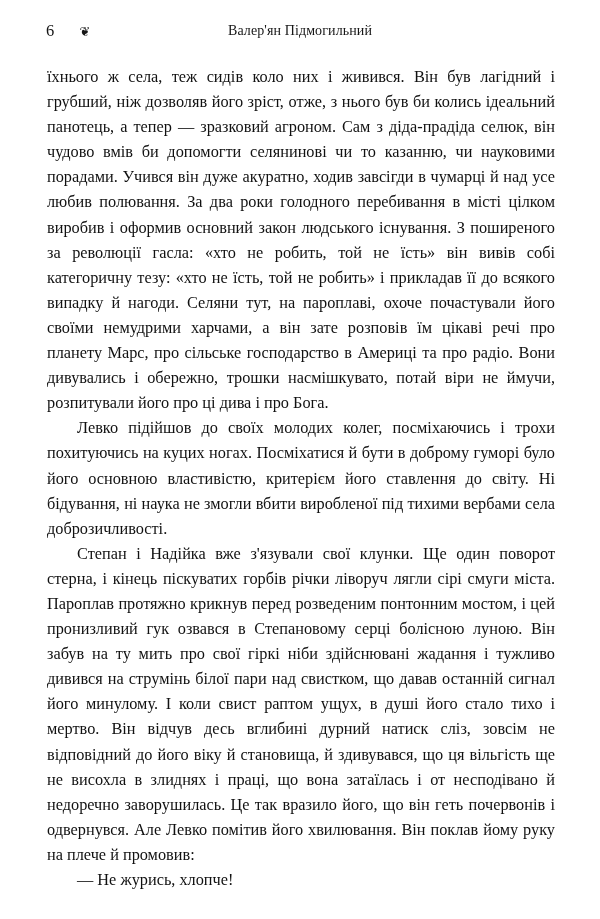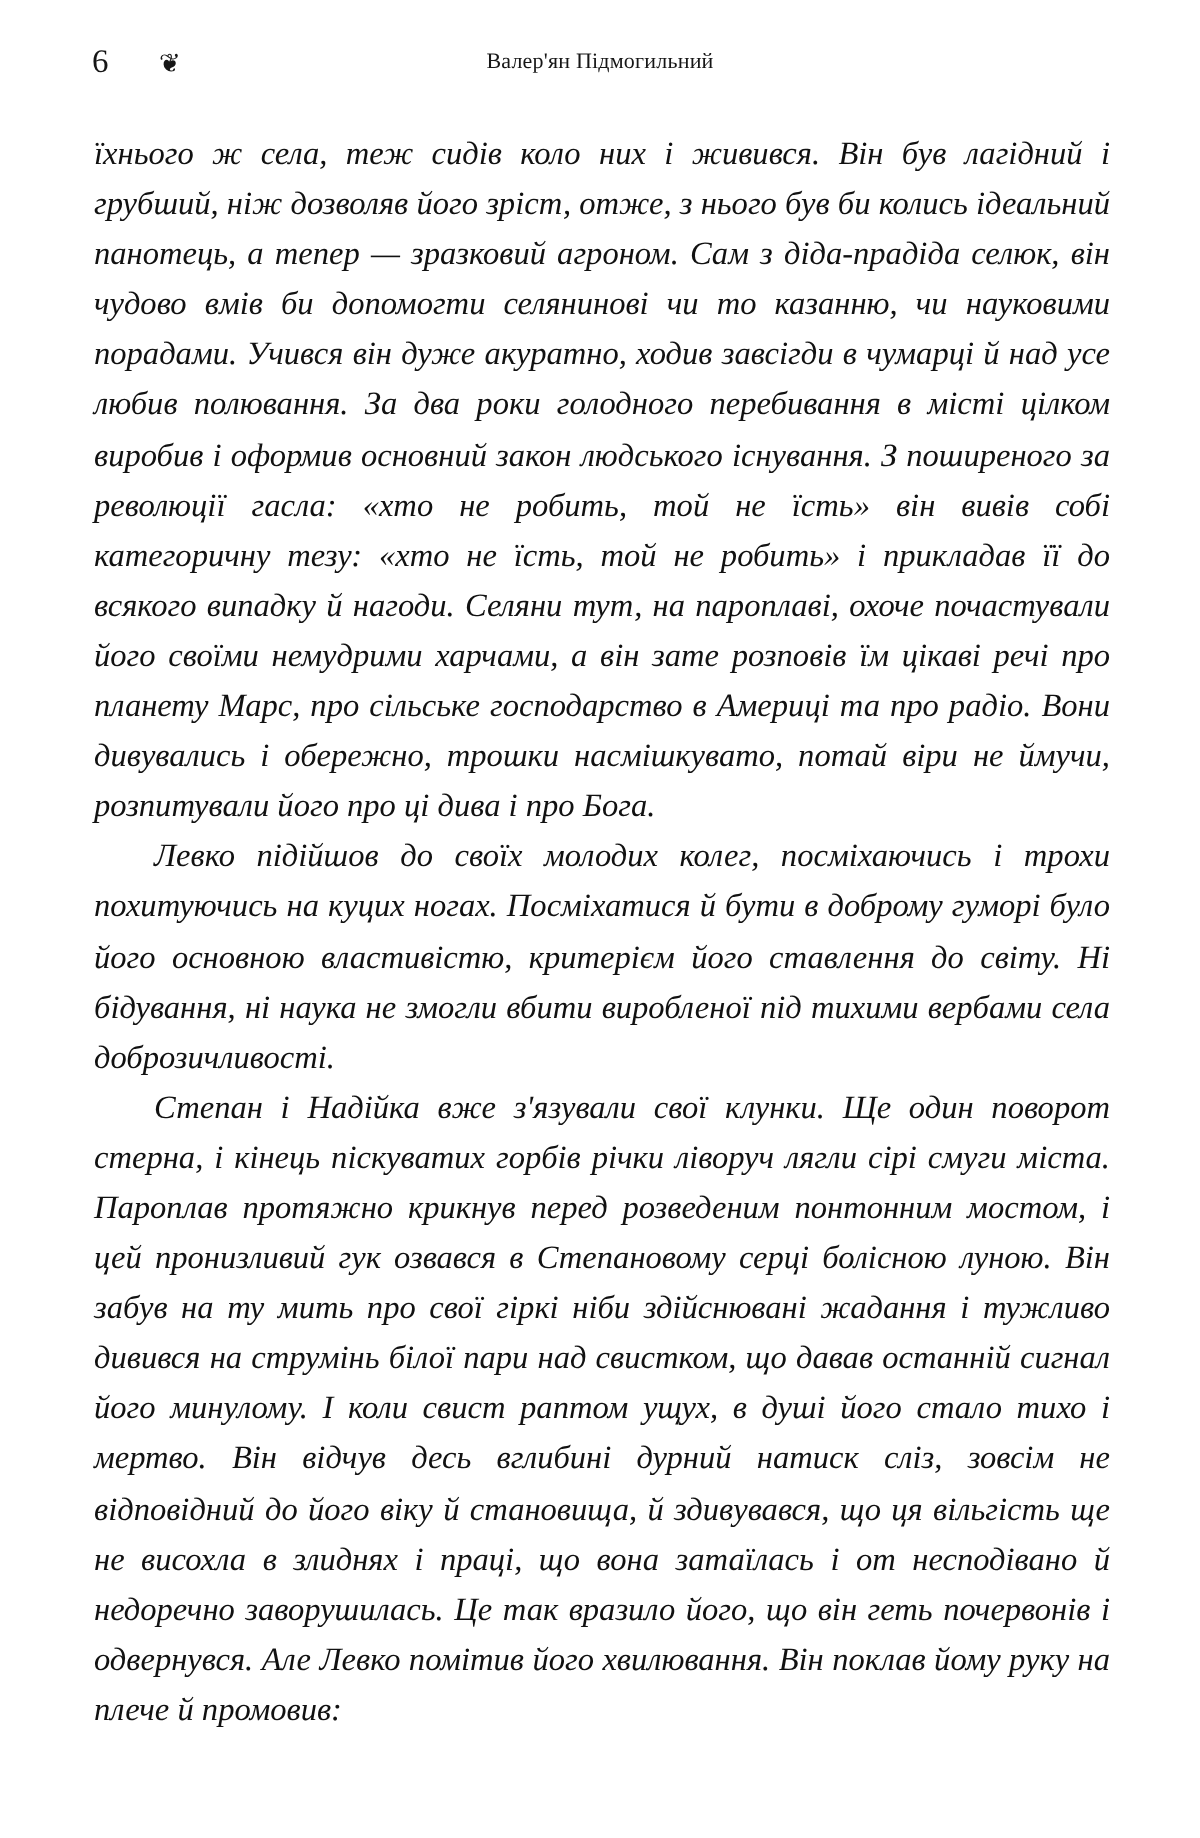--- a/index.html
+++ b/index.html
@@ -44,40 +44,39 @@
     justify-content: center;
     color: #161616;
     font-size: 13px;
     line-height: 1;
   }
   .running-title {
     position: absolute;
     left: 0;
     right: 0;
     text-align: center;
-    font-size: 11px;
+    font-size: 14px;
     color: #161616;
     letter-spacing: 0.1px;
   }
   .body-text {
     position: absolute;
     top: 64px;
     left: 47px;
     width: 508px;
     font-size: 16.3px;
     line-height: 25.1px;
     text-align: justify;
     text-justify: inter-word;
     color: #111111;
     hyphens: none;
   }
   .para {
     margin: 0;
     text-indent: 30px;
-    font-style: italic;
   }
   .para.first {
     text-indent: 0;
   }
   .dlg {
     margin: 0;
     text-indent: 30px;
     text-align: left;
   }
 </style>
@@ -89,15 +88,16 @@
   <div class="header">
     <span class="folio">6</span>
     <span class="header-orn">❦</span>
     <span class="running-title">Валер'ян Підмогильний</span>
   </div>
 
   <div class="body-text">
     <p class="para first">їхнього ж села, теж сидів коло них і живився. Він був лагідний і грубший, ніж дозволяв його зріст, отже, з нього був би колись ідеальний панотець, а тепер — зразковий агроном. Сам з діда-прадіда селюк, він чудово вмів би допомогти селянинові чи то казанню, чи науковими порадами. Учився він дуже акуратно, ходив завсігди в чумарці й над усе любив полювання. За два роки голодного перебивання в місті цілком виробив і оформив основний закон людського існування. З поширеного за революції гасла: «хто не робить, той не їсть» він вивів собі категоричну тезу: «хто не їсть, той не робить» і прикладав її до всякого випадку й нагоди. Селяни тут, на пароплаві, охоче почастували його своїми немудрими харчами, а він зате розповів їм цікаві речі про планету Марс, про сільське господарство в Америці та про радіо. Вони дивувались і обережно, трошки насмішкувато, потай віри не ймучи, розпитували його про ці дива і про Бога.</p>
     <p class="para">Левко підійшов до своїх молодих колег, посміхаючись і трохи похитуючись на куцих ногах. Посміхатися й бути в доброму гуморі було його основною властивістю, критерієм його ставлення до світу. Ні бідування, ні наука не змогли вбити виробленої під тихими вербами села доброзичливості.</p>
     <p class="para">Степан і Надійка вже з'язували свої клунки. Ще один поворот стерна, і кінець піскуватих горбів річки ліворуч лягли сірі смуги міста. Пароплав протяжно крикнув перед розведеним понтонним мостом, і цей пронизливий гук озвався в Степановому серці болісною луною. Він забув на ту мить про свої гіркі ніби здійснювані жадання і тужливо дивився на струмінь білої пари над свистком, що давав останній сигнал його минулому. І коли свист раптом ущух, в душі його стало тихо і мертво. Він відчув десь вглибині дурний натиск сліз, зовсім не відповідний до його віку й становища, й здивувався, що ця вільгість ще не висохла в злиднях і праці, що вона затаїлась і от несподівано й недоречно заворушилась. Це так вразило його, що він геть почервонів і одвернувся. Але Левко помітив його хвилювання. Він поклав йому руку на плече й промовив:</p>
+    <p class="dlg">— Не журись, хлопче!</p>
   </div>
 
 </div>
 
 </body></html>

